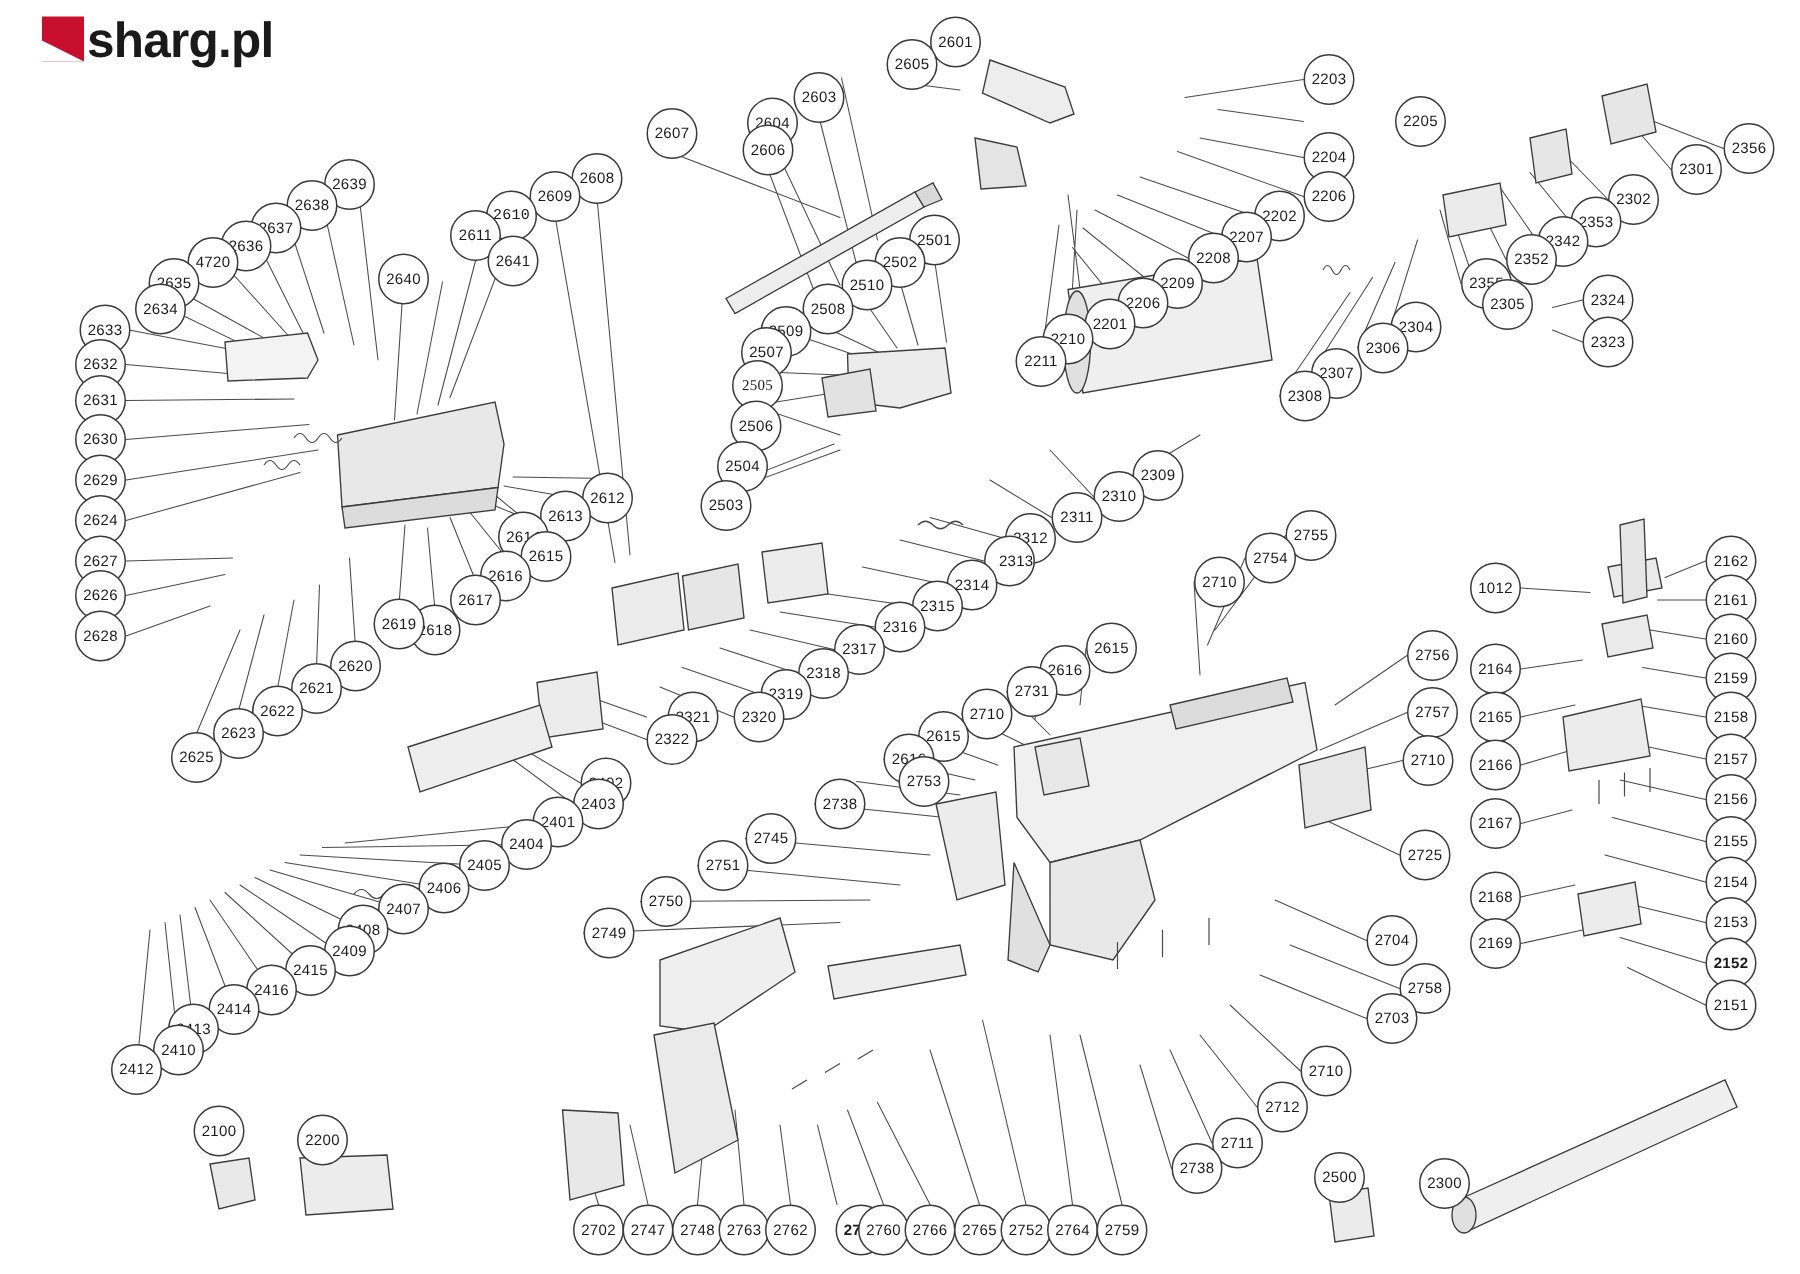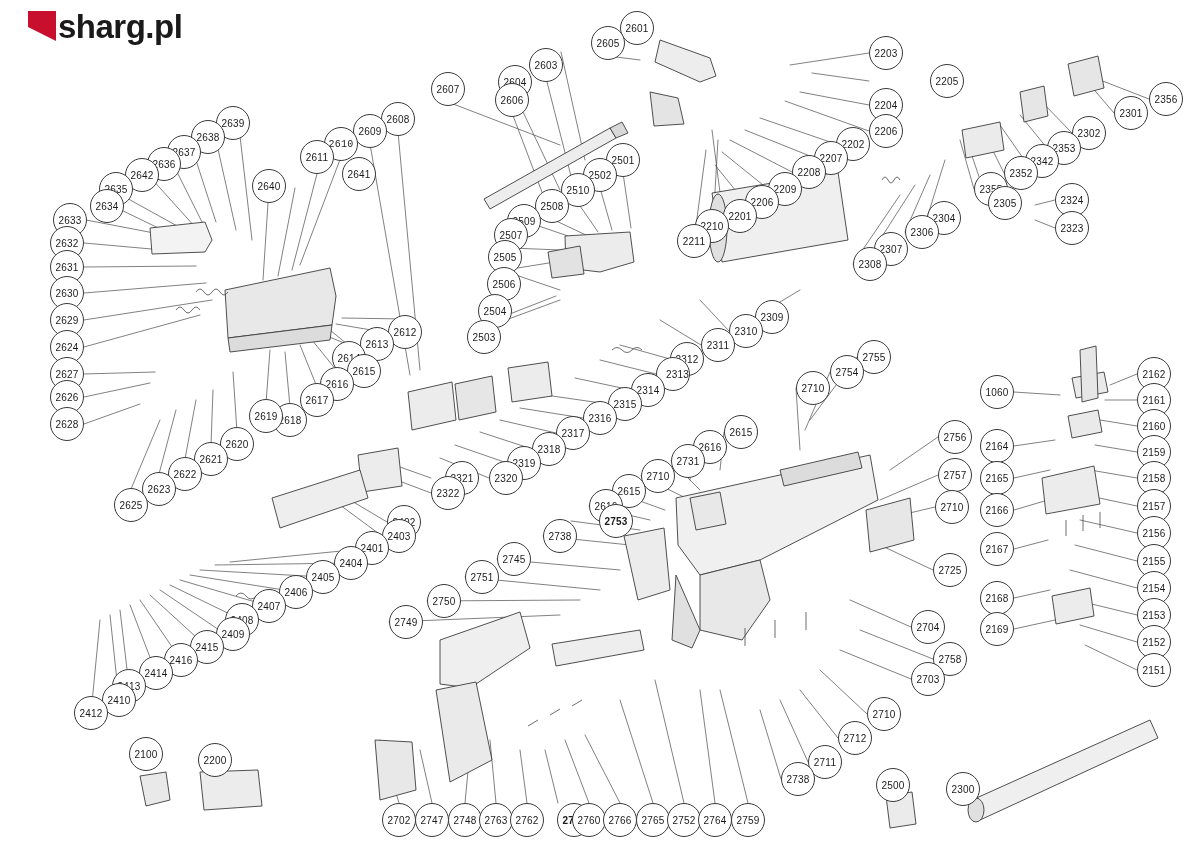--- a/index.html
+++ b/index.html
@@ -232,22 +232,22 @@
       <div class="callout" style="left: 208px; top: 137px;">2638</div>
       <div class="callout" style="left: 341px; top: 144px; font-family: Liberation Mono, monospace;">2610</div>
       <div class="callout" style="left: 853px; top: 144px;">2202</div>
       <div class="callout" style="left: 1064px; top: 148px;">2353</div>
       <div class="callout" style="left: 1042px; top: 161px;">2342</div>
       <div class="callout" style="left: 184px; top: 152px;">2637</div>
       <div class="callout" style="left: 317px; top: 157px;">2611</div>
       <div class="callout" style="left: 164px; top: 164px;">2636</div>
       <div class="callout" style="left: 831px; top: 158px;">2207</div>
       <div class="callout" style="left: 1021px; top: 173px;">2352</div>
-      <div class="callout" style="left: 142px; top: 175px;">2642</div>
-      <div class="callout" style="left: 297px; top: 174px; margin-left: 45px;">2641</div>
+      <div class="callout" style="left: 142px; top: 175px;">4720</div>
+      <div class="callout" style="left: 280px; top: 174px; margin-left: 45px;">2641</div>
       <div class="callout" style="left: 809px; top: 172px;">2208</div>
       <div class="callout" style="left: 991px; top: 189px;">2355</div>
       <div class="callout" style="left: 116px; top: 189px;">2635</div>
       <div class="callout" style="left: 269px; top: 186px;">2640</div>
       <div class="callout" style="left: 623px; top: 160px;">2501</div>
       <div class="callout" style="left: 600px; top: 175px;">2502</div>
       <div class="callout" style="left: 785px; top: 189px;">2209</div>
       <div class="callout" style="left: 1072px; top: 200px;">2324</div>
       <div class="callout" style="left: 107px; top: 206px;">2634</div>
       <div class="callout" style="left: 578px; top: 190px;">2510</div>
@@ -258,21 +258,21 @@
       <div class="callout" style="left: 70px; top: 220px;">2633</div>
       <div class="callout" style="left: 524px; top: 221px;">2509</div>
       <div class="callout" style="left: 740px; top: 216px;">2201</div>
       <div class="callout" style="left: 1072px; top: 228px;">2323</div>
       <div class="callout" style="left: 511px; top: 235px;">2507</div>
       <div class="callout" style="left: 712px; top: 226px;">2210</div>
       <div class="callout" style="left: 922px; top: 232px;">2306</div>
       <div class="callout" style="left: 67px; top: 243px;">2632</div>
       <div class="callout" style="left: 694px; top: 241px;">2211</div>
       <div class="callout" style="left: 891px; top: 249px;">2307</div>
-      <div class="callout" style="left: 505px; top: 257px;">2505</div>
+      <div class="callout" style="left: 505px; top: 257px; font-family: Liberation Serif, serif;">2505</div>
       <div class="callout" style="left: 67px; top: 267px;">2631</div>
       <div class="callout" style="left: 870px; top: 264px;">2308</div>
       <div class="callout" style="left: 504px; top: 284px;">2506</div>
       <div class="callout" style="left: 67px; top: 293px;">2630</div>
       <div class="callout" style="left: 67px; top: 320px;">2629</div>
       <div class="callout" style="left: 495px; top: 311px;">2504</div>
       <div class="callout" style="left: 772px; top: 317px;">2309</div>
       <div class="callout" style="left: 746px; top: 331px;">2310</div>
       <div class="callout" style="left: 67px; top: 347px;">2624</div>
       <div class="callout" style="left: 484px; top: 337px;">2503</div>
@@ -280,21 +280,21 @@
       <div class="callout" style="left: 718px; top: 345px;">2311</div>
       <div class="callout" style="left: 377px; top: 344px;">2613</div>
       <div class="callout" style="left: 67px; top: 374px;">2627</div>
       <div class="callout" style="left: 687px; top: 359px;">2312</div>
       <div class="callout" style="left: 874px; top: 357px;">2755</div>
       <div class="callout" style="left: 1154px; top: 374px;">2162</div>
       <div class="callout" style="left: 349px; top: 358px;">2614</div>
       <div class="callout" style="left: 364px; top: 371px;">2615</div>
       <div class="callout" style="left: 847px; top: 372px;">2754</div>
       <div class="callout" style="left: 673px; top: 374px; text-align: right;">2313</div>
-      <div class="callout" style="left: 997px; top: 392px;">1060</div>
+      <div class="callout" style="left: 997px; top: 392px;">1012</div>
       <div class="callout" style="left: 1154px; top: 400px;">2161</div>
       <div class="callout" style="left: 67px; top: 397px;">2626</div>
       <div class="callout" style="left: 337px; top: 384px;">2616</div>
       <div class="callout" style="left: 648px; top: 390px;">2314</div>
       <div class="callout" style="left: 813px; top: 388px;">2710</div>
       <div class="callout" style="left: 317px; top: 400px;">2617</div>
       <div class="callout" style="left: 625px; top: 404px;">2315</div>
       <div class="callout" style="left: 1154px; top: 426px;">2160</div>
       <div class="callout" style="left: 67px; top: 424px;">2628</div>
       <div class="callout" style="left: 600px; top: 418px;">2316</div>
@@ -322,21 +322,21 @@
       <div class="callout" style="left: 448px; top: 493px;">2322</div>
       <div class="callout" style="left: 629px; top: 491px;">2615</div>
       <div class="callout" style="left: 159px; top: 489px;">2623</div>
       <div class="callout" style="left: 952px; top: 507px;">2710</div>
       <div class="callout" style="left: 997px; top: 510px;">2166</div>
       <div class="callout" style="left: 131px; top: 505px;">2625</div>
       <div class="callout" style="left: 404px; top: 522px;">2402</div>
       <div class="callout" style="left: 606px; top: 506px;">2616</div>
       <div class="callout" style="left: 1154px; top: 533px;">2156</div>
       <div class="callout" style="left: 399px; top: 536px;">2403</div>
-      <div class="callout" style="left: 616px; top: 521px; font-weight: bold;">2753</div>
+      <div class="callout" style="left: 616px; top: 521px;">2753</div>
       <div class="callout" style="left: 997px; top: 549px;">2167</div>
       <div class="callout" style="left: 372px; top: 548px;">2401</div>
       <div class="callout" style="left: 560px; top: 536px;">2738</div>
       <div class="callout" style="left: 1154px; top: 561px;">2155</div>
       <div class="callout" style="left: 351px; top: 563px;">2404</div>
       <div class="callout" style="left: 514px; top: 559px;">2745</div>
       <div class="callout" style="left: 323px; top: 577px;">2405</div>
       <div class="callout" style="left: 950px; top: 570px;">2725</div>
       <div class="callout" style="left: 482px; top: 577px;">2751</div>
       <div class="callout" style="left: 1154px; top: 588px;">2154</div>
@@ -344,21 +344,21 @@
       <div class="callout" style="left: 997px; top: 598px;">2168</div>
       <div class="callout" style="left: 269px; top: 606px;">2407</div>
       <div class="callout" style="left: 444px; top: 601px;">2750</div>
       <div class="callout" style="left: 1154px; top: 615px;">2153</div>
       <div class="callout" style="left: 406px; top: 622px;">2749</div>
       <div class="callout" style="left: 242px; top: 620px;">2408</div>
       <div class="callout" style="left: 997px; top: 629px;">2169</div>
       <div class="callout" style="left: 928px; top: 627px;">2704</div>
       <div class="callout" style="left: 233px; top: 634px;">2409</div>
       <div class="callout" style="left: 207px; top: 647px;">2415</div>
-      <div class="callout" style="left: 1154px; top: 642px;">2152</div>
+      <div class="callout" style="left: 1154px; top: 642px; font-weight: bold;">2152</div>
       <div class="callout" style="left: 181px; top: 660px; text-align: center;">2416</div>
       <div class="callout" style="left: 950px; top: 659px;">2758</div>
       <div class="callout" style="left: 156px; top: 673px;">2414</div>
       <div class="callout" style="left: 1154px; top: 670px;">2151</div>
       <div class="callout" style="left: 129px; top: 686px;">2413</div>
       <div class="callout" style="left: 928px; top: 679px;">2703</div>
       <div class="callout" style="left: 119px; top: 700px;">2410</div>
       <div class="callout" style="left: 91px; top: 713px;">2412</div>
       <div class="callout" style="left: 884px; top: 714px;">2710</div>
       <div class="callout" style="left: 855px; top: 738px;">2712</div>

